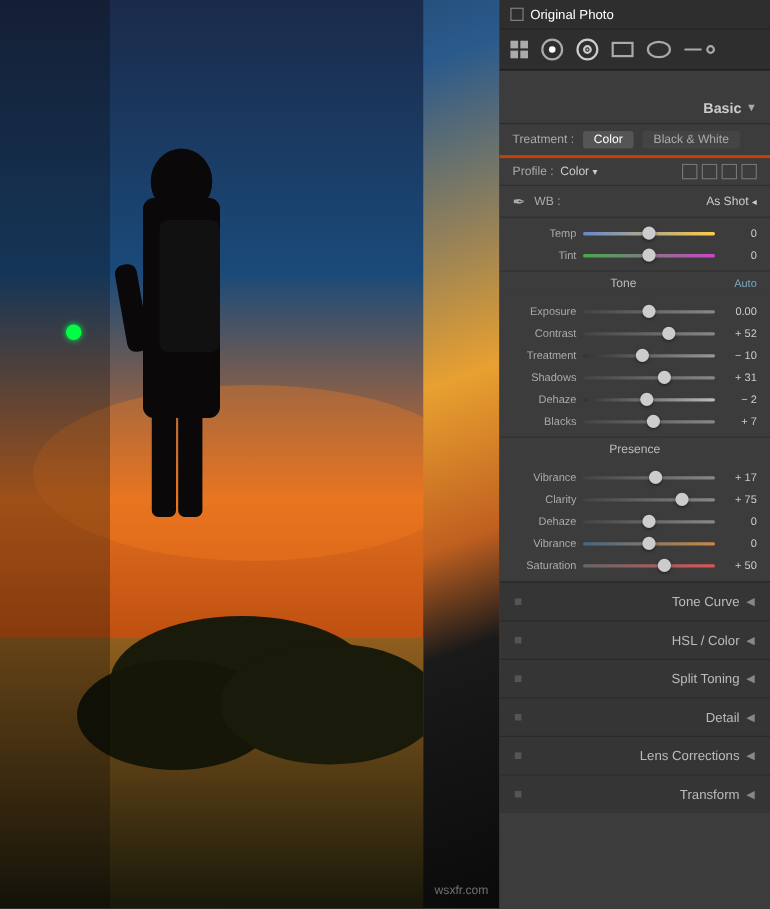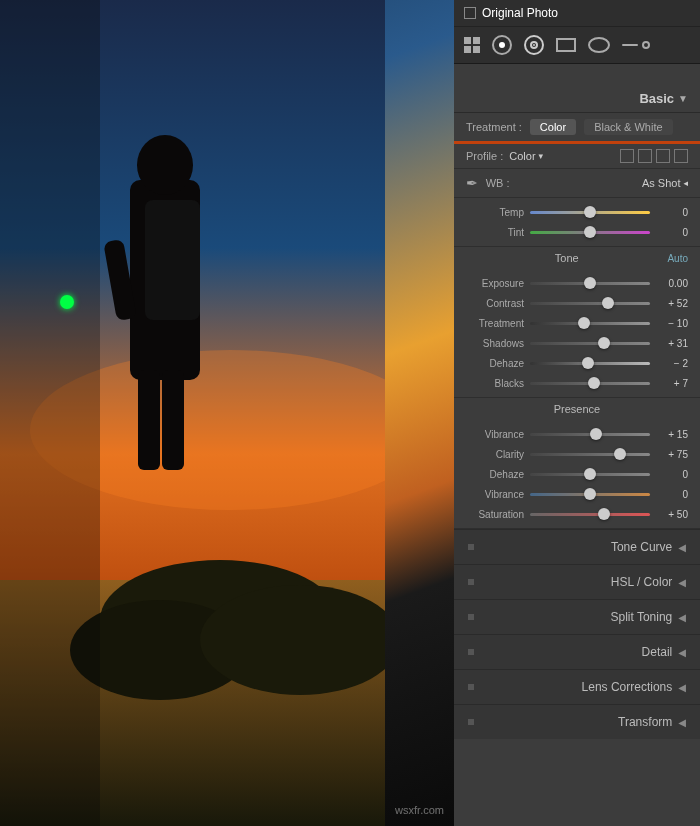--- a/index.html
+++ b/index.html
@@ -564,21 +564,21 @@
   </div>
 
   <div class="sliders-section">
     <div class="slider-row">
       <span class="slider-label">Vibrance</span>
       <div class="slider-track-container">
         <div class="slider-track texture-track">
           <div class="slider-thumb" style="left: 55%;"></div>
         </div>
       </div>
-      <span class="slider-value">+ 15</span>
+      <span class="slider-value">+ 17</span>
     </div>
     <div class="slider-row">
       <span class="slider-label">Clarity</span>
       <div class="slider-track-container">
         <div class="slider-track clarity-track">
           <div class="slider-thumb" style="left: 75%;"></div>
         </div>
       </div>
       <span class="slider-value">+ 75</span>
     </div>

